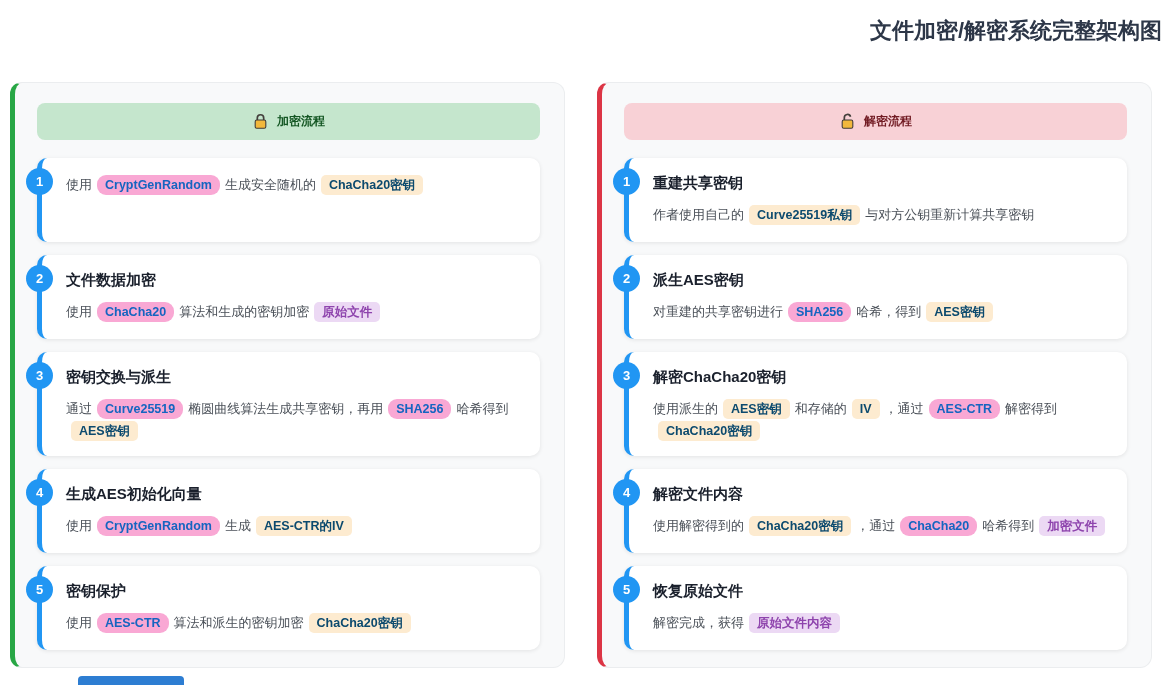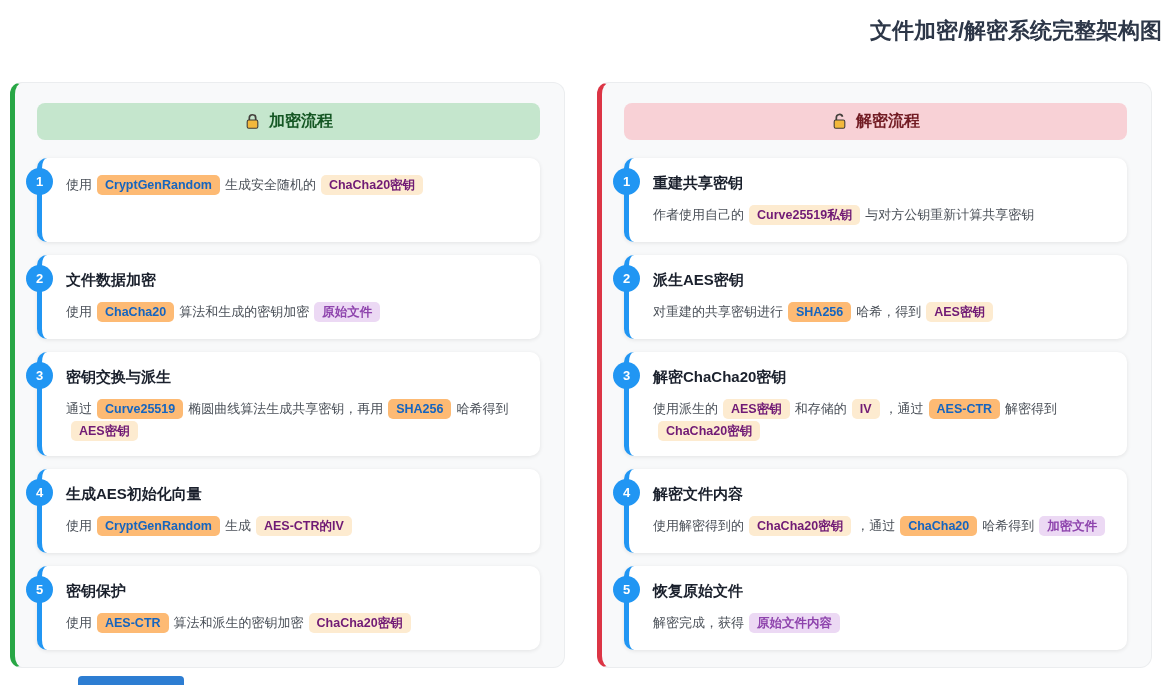--- a/index.html
+++ b/index.html
@@ -34,21 +34,21 @@
     padding: 20px 24px 38px 22px;
     height: 586px;
   }
   .panel-header {
     display: flex;
     align-items: center;
     justify-content: center;
     gap: 8px;
     height: 37px;
     border-radius: 8px;
-    font-size: 16px;
+    font-size: 12px;
     font-weight: 700;
     margin-bottom: 18px;
   }
   .lock-icon { display: inline-flex; align-items: center; }
   .steps { display: flex; flex-direction: column; gap: 13px; }
   .step-card {
     position: relative;
     background: #ffffff;
     border-radius: 10px;
     border-left: 5px solid #2196f3;
@@ -84,22 +84,22 @@
   }
   .badge {
     display: inline-block;
     padding: 2px 8px;
     margin: 0 5px;
     border-radius: 5px;
     font-size: 12.5px;
     font-weight: 700;
     line-height: 16px;
   }
-  .badge-blue   { background: #fdba74; color: #1565c0; }
-  .badge-orange { background: #fdebd0; color: #701a75; }
+  .badge-blue   { background: #f9a8d4; color: #1565c0; border-radius: 9px; }
+  .badge-orange { background: #fdebd0; color: #0c4a6e; }
   .badge-purple { background: #ecd9f4; color: #8e44ad; }
   .clipped-bar {
     position: absolute;
     left: 78px;
     top: 676px;
     width: 106px;
     height: 9px;
     border-radius: 4px 4px 0 0;
   }
 </style>

